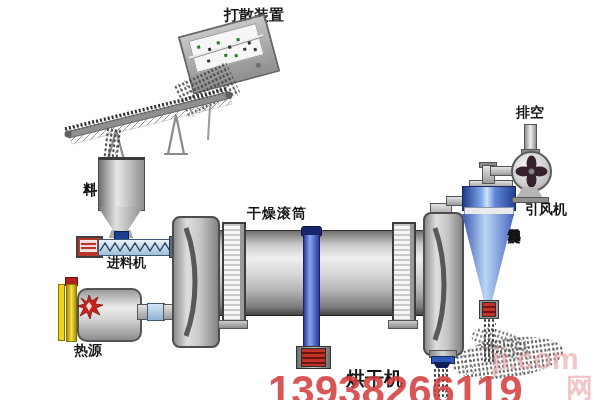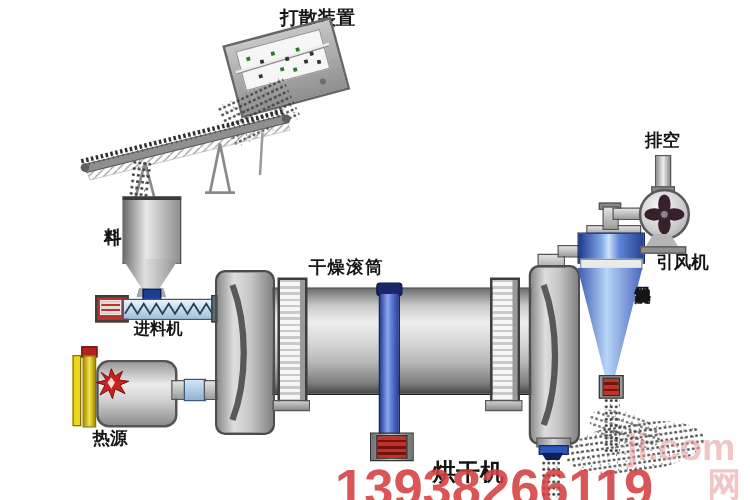--- a/index.html
+++ b/index.html
@@ -173,18 +173,18 @@
     </svg>
   </div>
   <div class="abs" style="left:516px;top:187px;width:27px;height:11px;background:#b5b5b5;
        clip-path:polygon(25% 0,75% 0,100% 100%,0 100%);"></div>
   <div class="abs" style="left:512px;top:197px;width:35px;height:4px;background:#8f8f8f;border:1px solid #555;"></div>
   <div class="lbl" style="left:513px;top:202px;margin-left:12px;">引风机</div>
 
   <div class="abs speck" style="left:452px;top:338px;width:112px;height:40px;border-radius:50%;transform:rotate(-8deg);opacity:.85;"></div>
   <div class="abs speck" style="left:470px;top:330px;width:60px;height:26px;border-radius:50%;transform:rotate(18deg);opacity:.7;"></div>
 
-  <div class="wm" style="left:492px;top:342px;width:106px;font-size:30px;text-align:center;">ji.com</div>
+  <div class="wm" style="left:492px;top:342px;width:106px;font-size:30px;text-align:left;">ji.com</div>
   <div class="wm" style="left:566px;top:370px;font-size:27px;">网</div>
 
   <div class="phone">13938266119</div>
 
 </div>
 
 </body></html>

